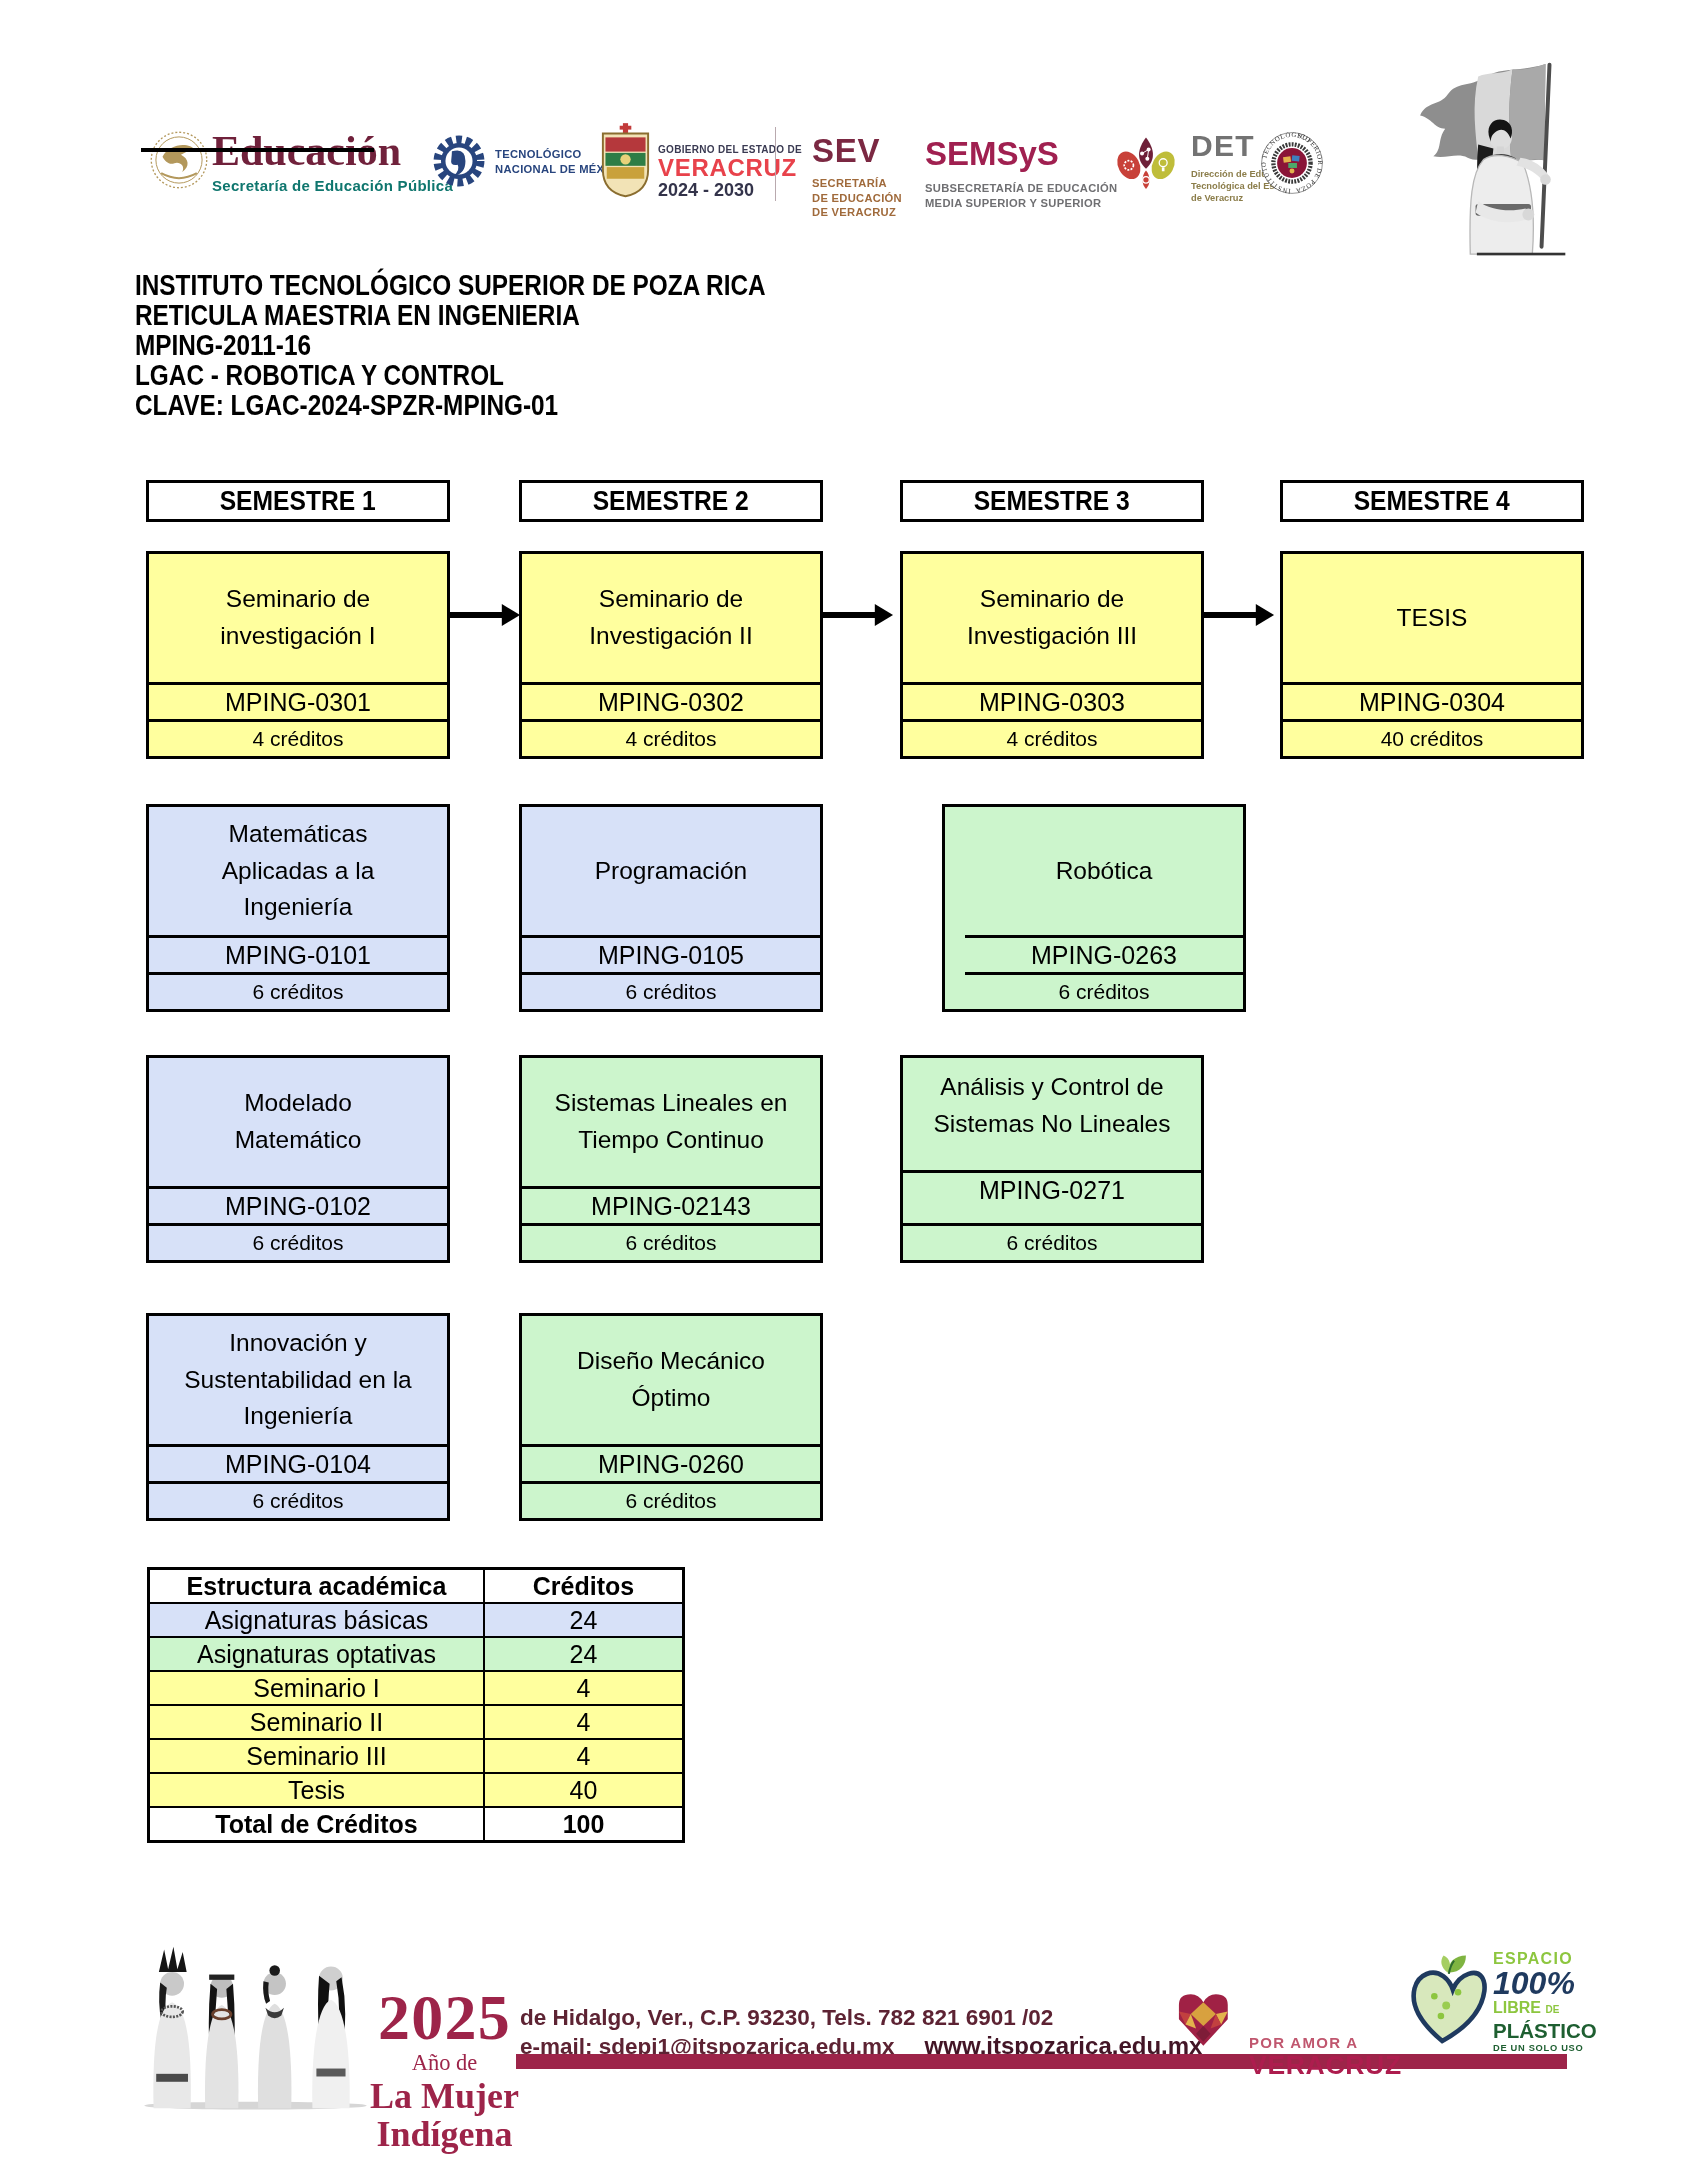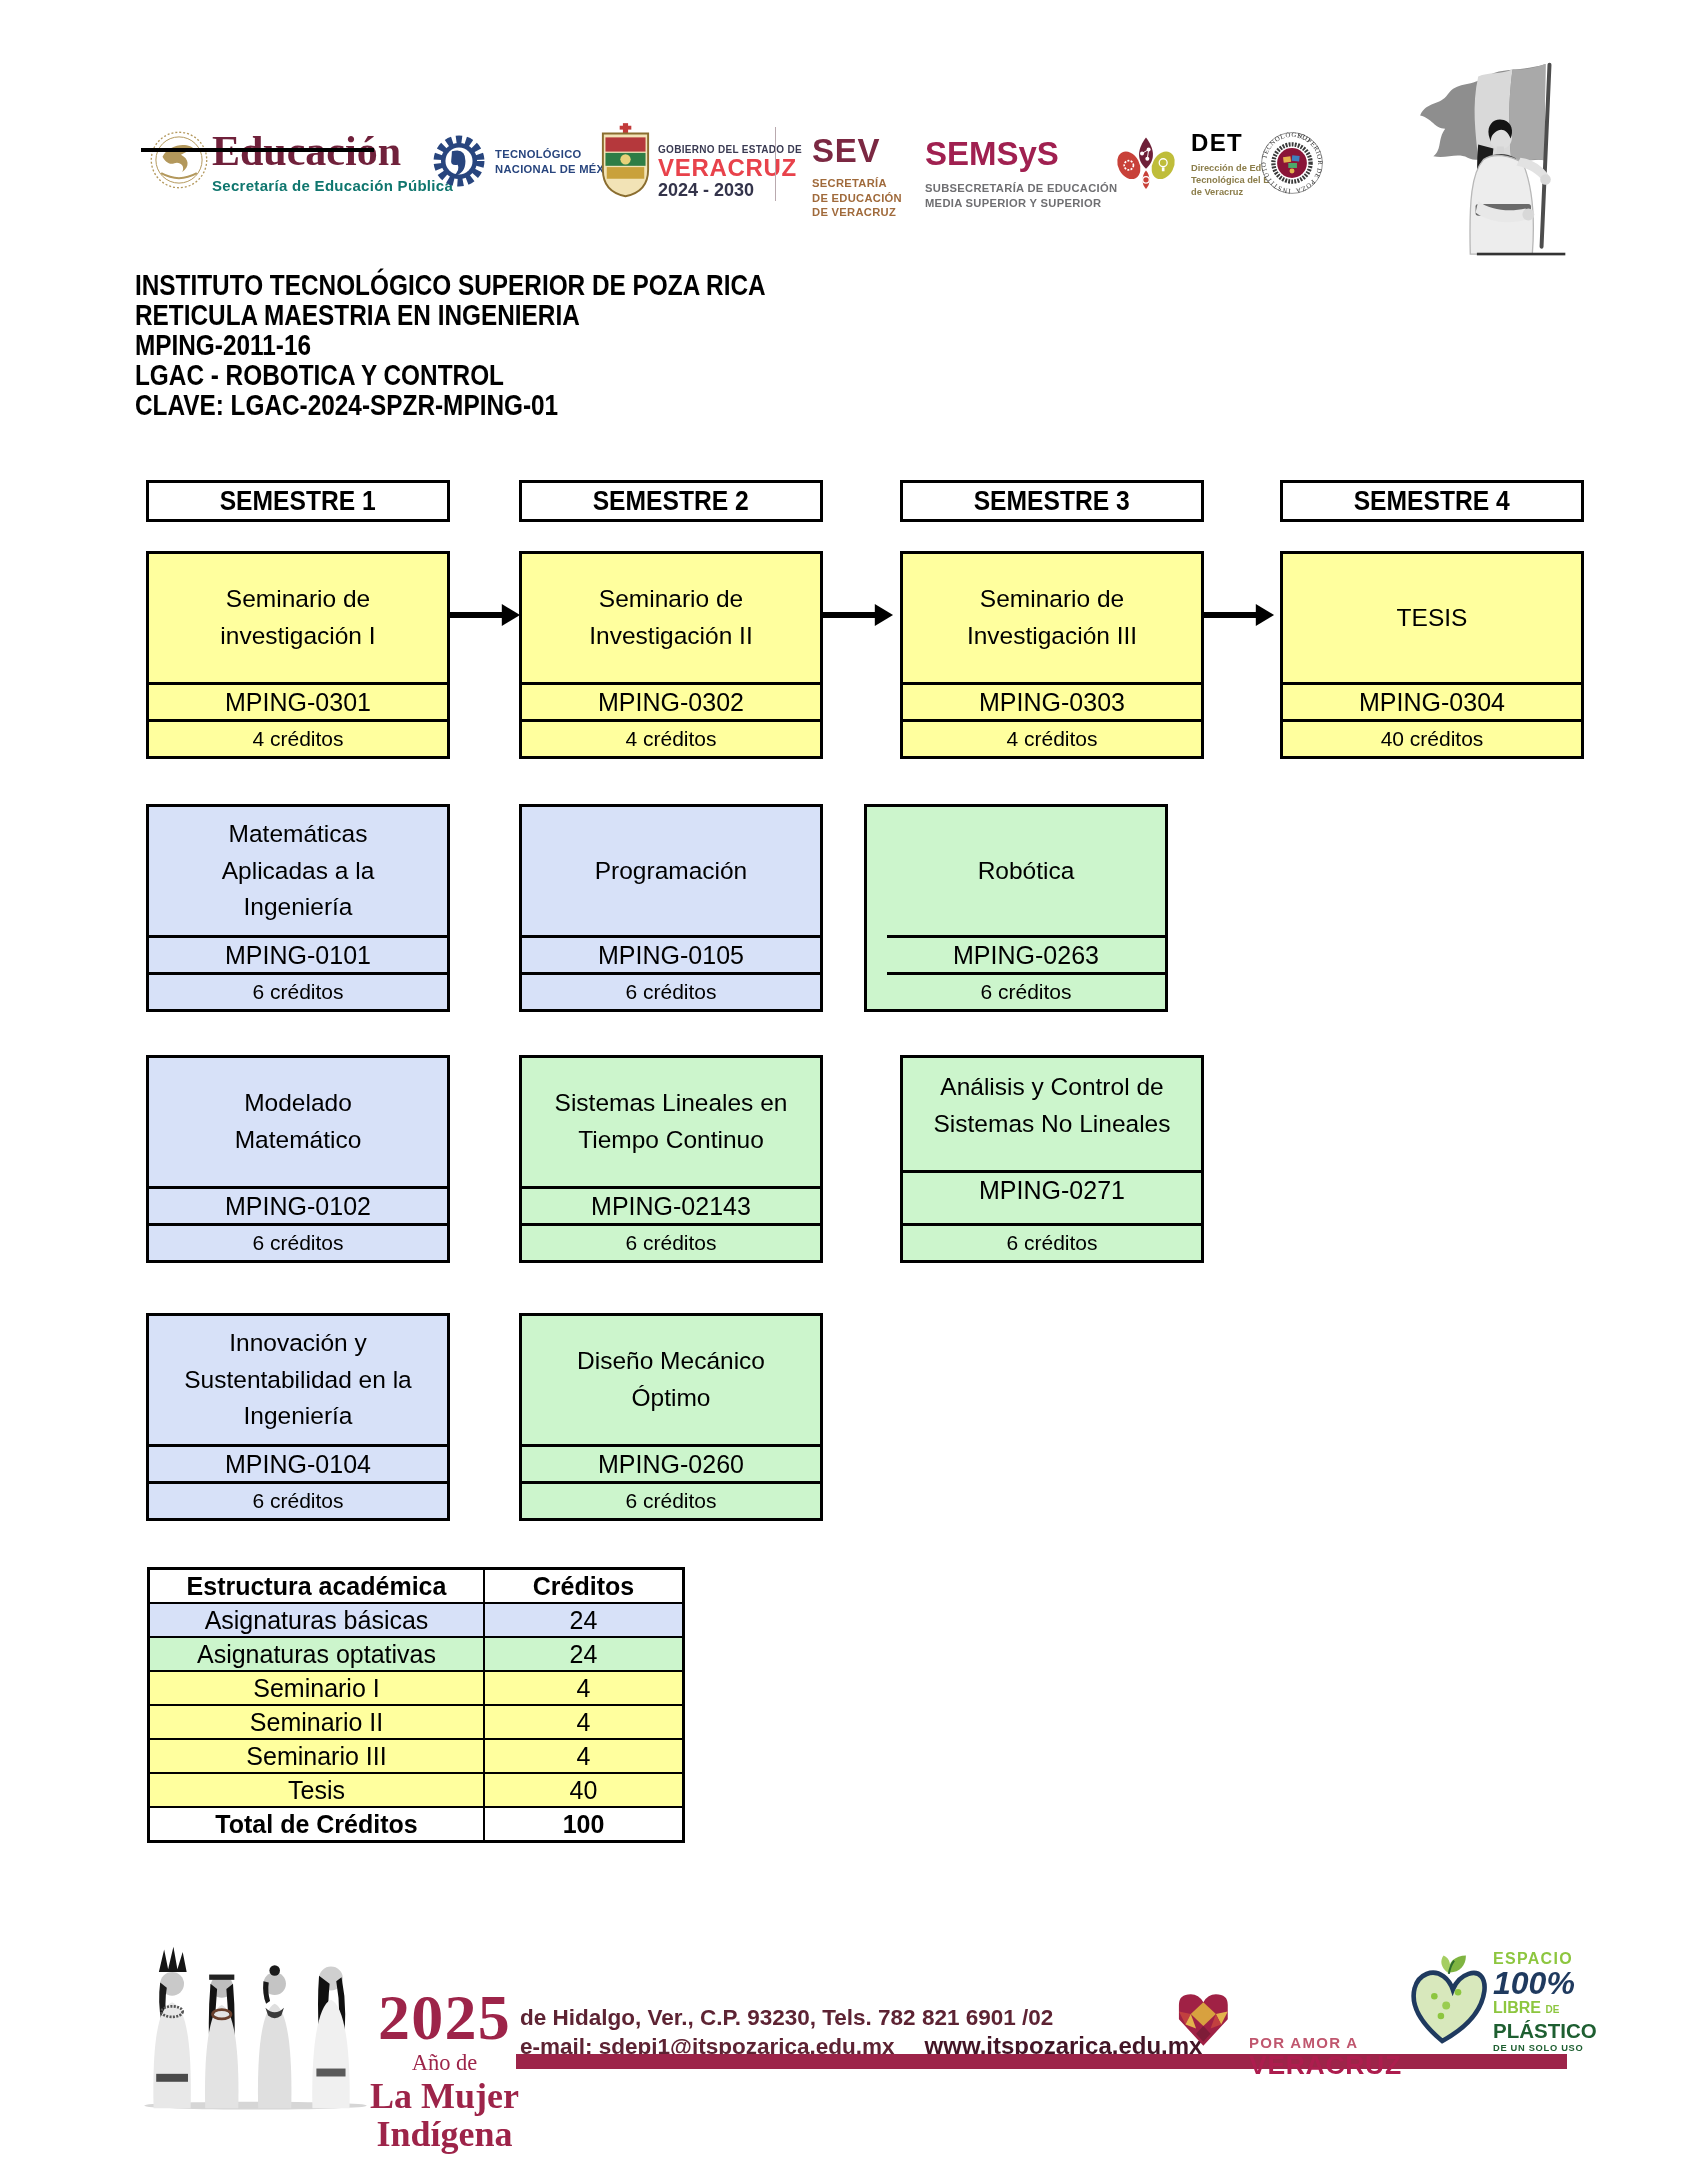--- a/index.html
+++ b/index.html
@@ -13,21 +13,21 @@
   .strike-line{background:#000;height:4px;}
   .tecnm-txt{font-size:11.2px;font-weight:bold;color:#28457E;line-height:14.6px;letter-spacing:0.3px;}
   .ver-line1{font-size:10px;font-weight:800;color:#3A3A52;letter-spacing:0.3px;}
   .ver-line2{font-size:24px;font-weight:900;color:#E8424B;line-height:25px;letter-spacing:0.7px;}
   .ver-line3{font-size:18px;font-weight:800;color:#33334A;line-height:21px;}
   .vdivider{width:1.3px;background:#B9A9AE;}
   .sev-big{font-size:33px;font-weight:900;color:#7B2842;line-height:1;letter-spacing:0.7px;}
   .sev-sub{font-size:11.2px;font-weight:bold;color:#A06A3B;line-height:14.6px;letter-spacing:0.3px;}
   .semsys-big{font-size:33px;font-weight:800;color:#A02050;line-height:1;}
   .semsys-sub{font-size:11.2px;font-weight:bold;color:#6F6F72;line-height:15px;letter-spacing:0.3px;}
-  .det-big{font-size:24px;font-weight:900;color:#000000;line-height:1;letter-spacing:1.3px;}
+  .det-big{font-size:30px;font-weight:900;color:#737373;line-height:1;letter-spacing:1.3px;}
   .det-sub{font-size:9.3px;font-weight:bold;color:#8B7D4A;line-height:12px;}
 
   
   .title-block{left:0;top:270px;width:1687px;}
   .title-line{font-size:29px;font-weight:bold;line-height:30px;transform:scaleX(.84);transform-origin:center;}
 
   
   .sem-header{width:304px;height:42px;box-sizing:border-box;border:3.3px solid #000;background:#fff;
               display:flex;align-items:center;justify-content:center;font-size:28px;font-weight:bold;top:480px;}
   .sem-header span{transform:scaleX(.88);white-space:nowrap;}
@@ -275,21 +275,21 @@
 Aplicadas a la
 Ingeniería</div>
     <div class="code">MPING-0101</div>
     <div class="credits">6 créditos</div>
   </div>
   <div class="abs course c-basica" style="left:519px;top:804px;">
     <div class="name">Programación</div>
     <div class="code">MPING-0105</div>
     <div class="credits">6 créditos</div>
   </div>
-  <div class="abs course c-optativa" style="left:864px;top:804px;padding-left:20px;">
+  <div class="abs course c-optativa" style="left:942px;top:804px;padding-left:20px;">
     <div class="name">Robótica</div>
     <div class="code">MPING-0263</div>
     <div class="credits">6 créditos</div>
   </div>
 
   <div class="abs course c-basica" style="left:146px;top:1055px;">
     <div class="name">Modelado
 Matemático</div>
     <div class="code">MPING-0102</div>
     <div class="credits">6 créditos</div>

